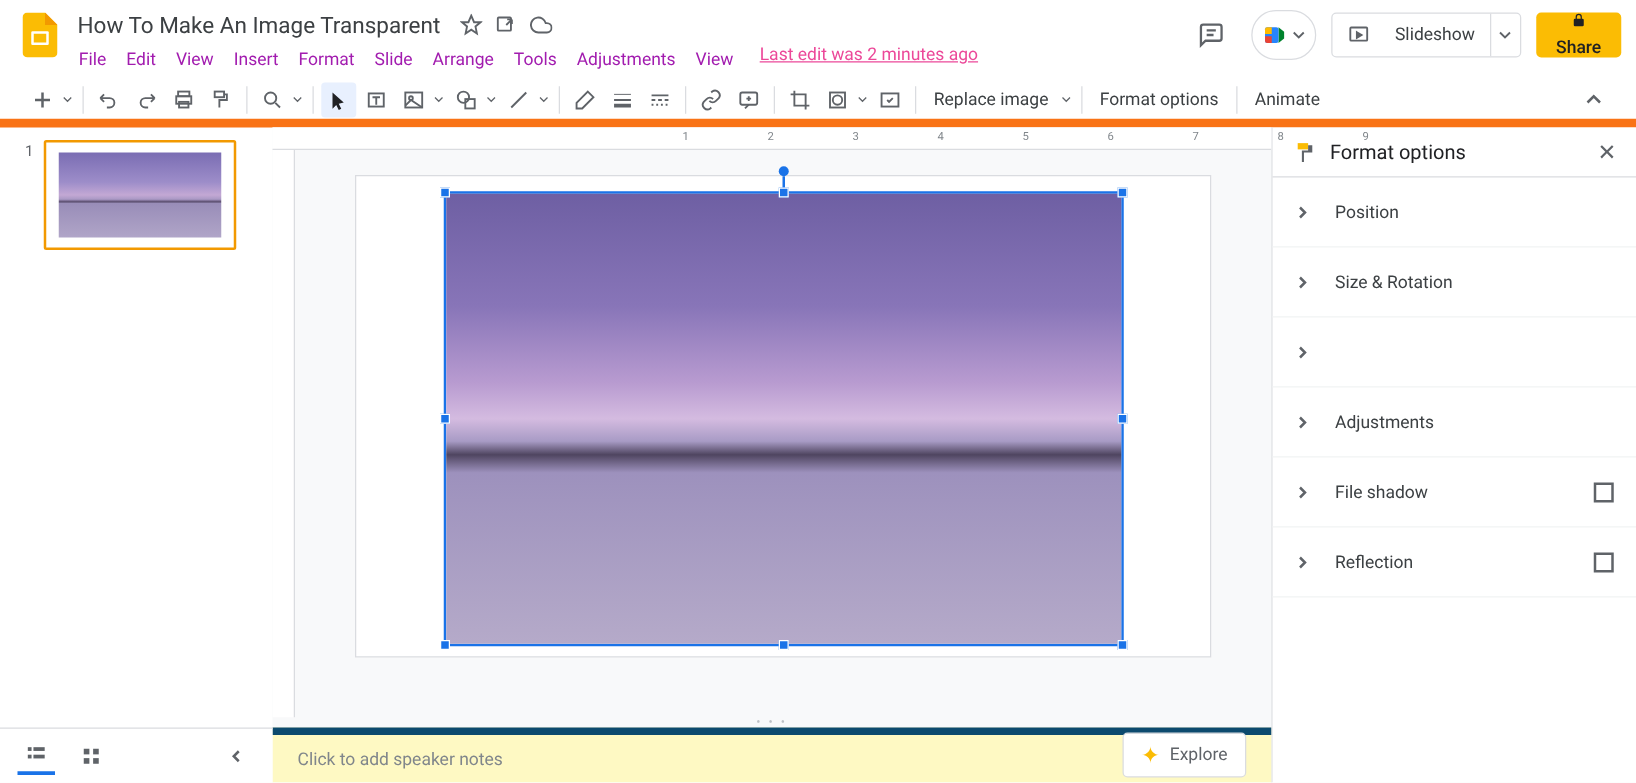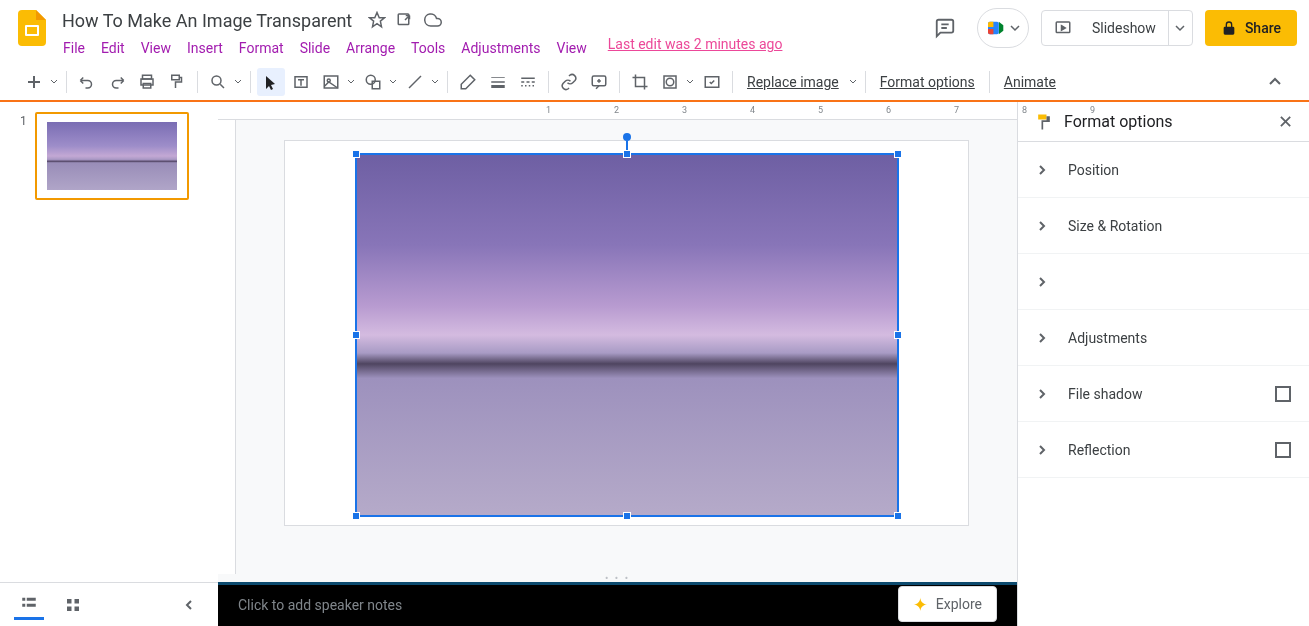--- a/index.html
+++ b/index.html
@@ -14,24 +14,24 @@
     .title-icon { width: 18px; height: 18px; color: #5f6368; cursor: pointer; display: flex; align-items: center; justify-content: center; }
     .menu-bar { display: flex; gap: 2px; margin-top: 4px; }
     .menu-item { padding: 4px 7px; font-size: 14px; color: #a21caf; border-radius: 4px; cursor: pointer; }
     .last-edit { color: #ec4899; text-decoration: underline; margin-left: 12px; cursor: pointer; font-size: 14px; }
     .header-right { display: flex; align-items: center; gap: 12px; }
     .header-btn-icon { width: 40px; height: 40px; display: flex; align-items: center; justify-content: center; border-radius: 50%; cursor: pointer; color: #5f6368; }
     .meet-btn { width: 52px; height: 40px; border: 1px solid #dadce0; border-radius: 20px; display: flex; align-items: center; justify-content: center; cursor: pointer; gap: 2px; }
     .slideshow-btn { display: flex; align-items: center; height: 36px; border: 1px solid #dadce0; border-radius: 4px; cursor: pointer; }
     .slideshow-main { display: flex; align-items: center; gap: 20px; padding: 0 12px; height: 100%; }
     .slideshow-drop { width: 24px; display: flex; align-items: center; justify-content: center; border-left: 1px solid #dadce0; height: 100%; }
-    .share-btn { background: #fbbc04; color: #202124; height: 36px; padding: 0 16px; border-radius: 4px; display: flex; align-items: center; gap: 8px; font-weight: 500; cursor: pointer; }
-    
-    
-    .toolbar { display: flex; align-items: center; height: 38px; border-bottom: 2px solid #f97316; padding: 0 20px; gap: 2px; text-decoration: underline; }
+    .share-btn { background: #fbbc04; color: #202124; height: 36px; padding: 0 16px; border-radius: 4px; display: flex; align-items: center; gap: 8px; font-weight: 500; cursor: pointer; flex-direction: column; }
+    
+    
+    .toolbar { display: flex; align-items: center; height: 38px; border-bottom: 7px solid #f97316; padding: 0 20px; gap: 2px; }
     .tool-btn { min-width: 28px; height: 28px; display: flex; align-items: center; justify-content: center; border-radius: 3px; cursor: pointer; color: #5f6368; }
     .tool-btn.active { background: #e8f0fe; color: #1a73e8; }
     .tool-combo { display: flex; align-items: center; height: 28px; }
     .tool-drop { width: 12px; display: flex; align-items: center; justify-content: center; cursor: pointer; }
     .sep { width: 1px; height: 22px; background: #dadce0; margin: 0 4px; }
     .tool-text { height: 28px; padding: 0 8px; display: flex; align-items: center; font-size: 14px; color: #3c4043; border-radius: 3px; cursor: pointer; }
     .spacer { flex: 1; }
     
     
     .main { display: flex; height: calc(626px - 64px - 38px); }
@@ -53,21 +53,21 @@
     .image-sel { position: absolute; left: 70px; top: 12px; width: 544px; height: 364px; border: 2px solid #1a73e8; }
     .image-bg { position: absolute; inset: 0; background: linear-gradient(to bottom, #6e5fa3 0%, #8875b8 25%, #b89bd0 42%, #d4bbe0 50%, #a89bc5 55%, #4f4560 58%, #9d91bd 62%, #b5aac9 100%); }
     .sel-handle { position: absolute; width: 8px; height: 8px; background: #1a73e8; border: 1px solid #fff; }
     .h-nw { top: -5px; left: -5px; } .h-n { top: -5px; left: calc(50% - 4px); } .h-ne { top: -5px; right: -5px; }
     .h-w { top: calc(50% - 4px); left: -5px; } .h-e { top: calc(50% - 4px); right: -5px; }
     .h-sw { bottom: -5px; left: -5px; } .h-s { bottom: -5px; left: calc(50% - 4px); } .h-se { bottom: -5px; right: -5px; }
     .rotate-handle { position: absolute; top: -22px; left: calc(50% - 4px); width: 8px; height: 8px; border-radius: 50%; background: #1a73e8; }
     .rotate-line { position: absolute; top: -14px; left: calc(50% - 1px); width: 2px; height: 10px; background: #1a73e8; }
     
     .notes-grip { height: 8px; display: flex; justify-content: center; align-items: center; color: #bdc1c6; font-size: 10px; letter-spacing: 2px; }
-    .notes { height: 44px; background: #000000; border-top: 3px solid #0c4a6e; padding: 12px 20px; color: #80868b; }
+    .notes { height: 44px; background: #fef9c3; border-top: 6px solid #0c4a6e; padding: 12px 20px; color: #80868b; }
     
     .bottom-bar { position: absolute; bottom: 0; left: 0; right: 0; height: 44px; display: flex; align-items: center; justify-content: flex-end; padding: 0 20px; background: transparent; pointer-events: none; }
     .explore-btn { background: #fff; border: 1px solid #dadce0; border-radius: 4px; height: 36px; padding: 0 14px; display: flex; align-items: center; gap: 8px; color: #5f6368; cursor: pointer; pointer-events: auto; }
     .explore-star { color: #fbbc04; font-size: 18px; }
     
     
     .sidebar { width: 292px; border-left: 1px solid #dadce0; background: #fff; display: flex; flex-direction: column; }
     .sidebar-header { height: 40px; display: flex; align-items: center; padding: 0 16px; gap: 10px; border-bottom: 1px solid #dadce0; }
     .sidebar-title { font-size: 16px; flex: 1; color: #202124; }
     .close-x { cursor: pointer; color: #5f6368; font-size: 18px; }

